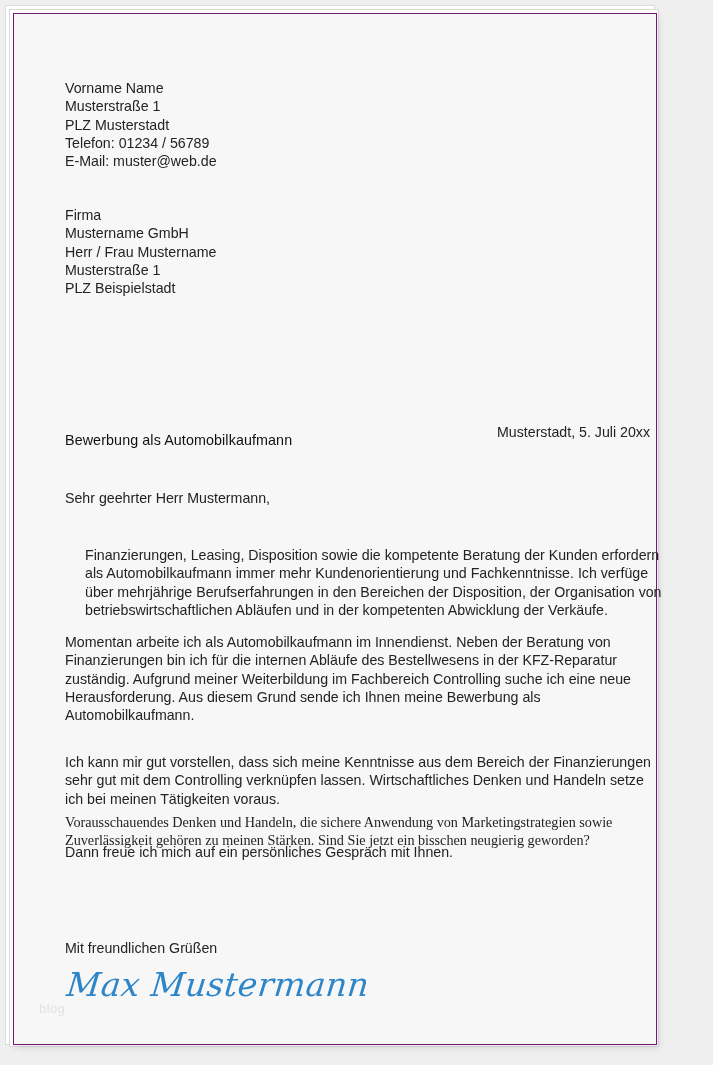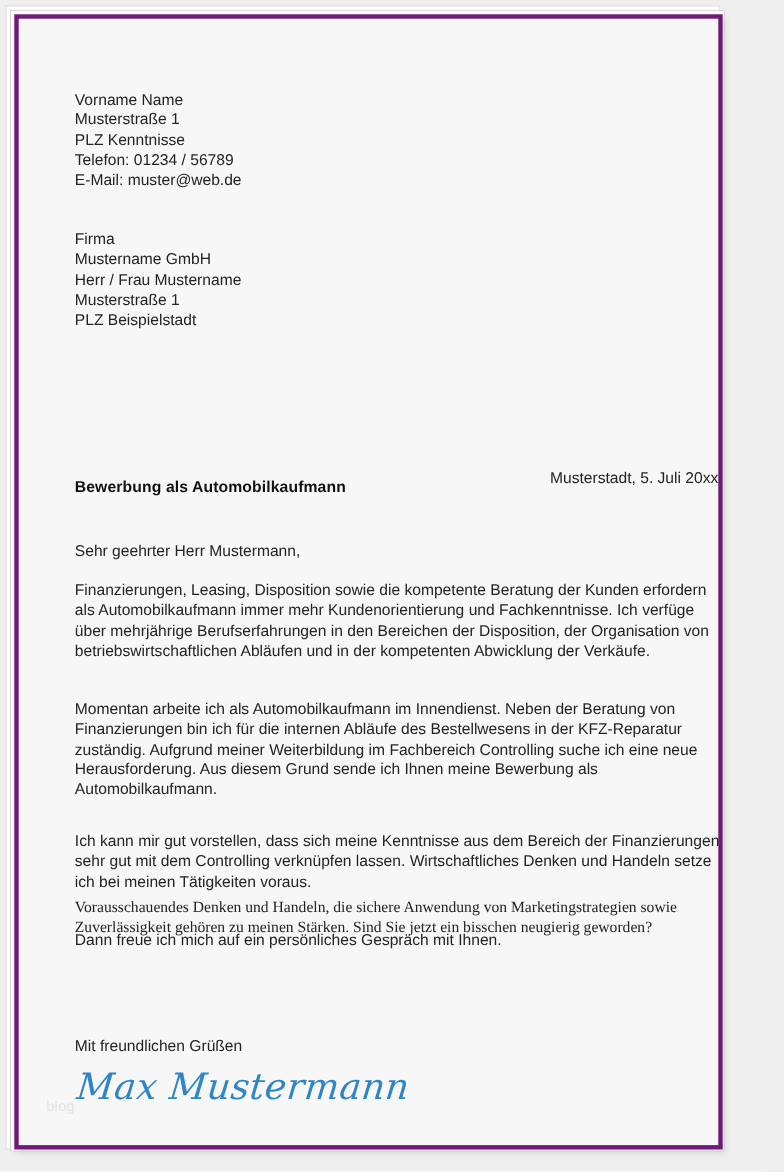--- a/index.html
+++ b/index.html
@@ -37,21 +37,21 @@
     box-sizing: border-box;
   }
 
   .page {
     position: absolute;
     left: 13px;
     top: 13px;
     width: 644px;
     height: 1032px;
     background: #f7f7f7;
-    border: 4px solid #701a75;
+    border: 1px solid #701a75;
     box-sizing: border-box;
     box-shadow: 2px 3px 7px rgba(0,0,0,0.10);
   }
 
   .letter {
     position: absolute;
     left: 51px;
     top: 0;
     width: 585px;
     color: #232323;
@@ -69,35 +69,35 @@
     left: 0;
     width: 585px;
     text-align: right;
     margin-top: 28px;
   }
 
   .subject {
     position: absolute;
     top: 417px;
     left: 0;
-    font-weight: bold;
+    font-weight: normal;
     font-size: 14.3px;
     color: #111111;
     letter-spacing: 0.1px;
   }
 
   .salutation { position: absolute; top: 475px; left: 0; }
 
   .para {
     position: absolute;
     left: 0;
     width: 586px;
     text-align: left;
   }
-  .p1 { top: 511px; }
+  .p1 { top: 532px; margin-left: 20px; }
   .p2 { top: 619px; }
   .p3 { top: 727px; margin-top: 12px; }
   .p4 { top: 799px; font-family: Liberation Serif, serif; }
   .p5 { top: 829px; }
 
   .closing { position: absolute; top: 925px; left: 0; text-align: right; }
 
   .signature {
     position: absolute;
     top: 952px;
@@ -128,21 +128,21 @@
 <div class="sheet-back-2"></div>
 <div class="sheet-back-1"></div>
 
 <div class="page">
 
   <div class="letter">
 
     <div class="block-sender">
       <div class="addr-line">Vorname Name</div>
       <div class="addr-line">Musterstraße 1</div>
-      <div class="addr-line">PLZ Kenntnisse</div>
+      <div class="addr-line">PLZ Musterstadt</div>
       <div class="addr-line">Telefon: 01234 / 56789</div>
       <div class="addr-line">E-Mail: muster@web.de</div>
     </div>
 
     <div class="block-recipient">
       <div class="addr-line">Firma</div>
       <div class="addr-line">Mustername GmbH</div>
       <div class="addr-line">Herr / Frau Mustername</div>
       <div class="addr-line">Musterstraße 1</div>
       <div class="addr-line">PLZ Beispielstadt</div>

